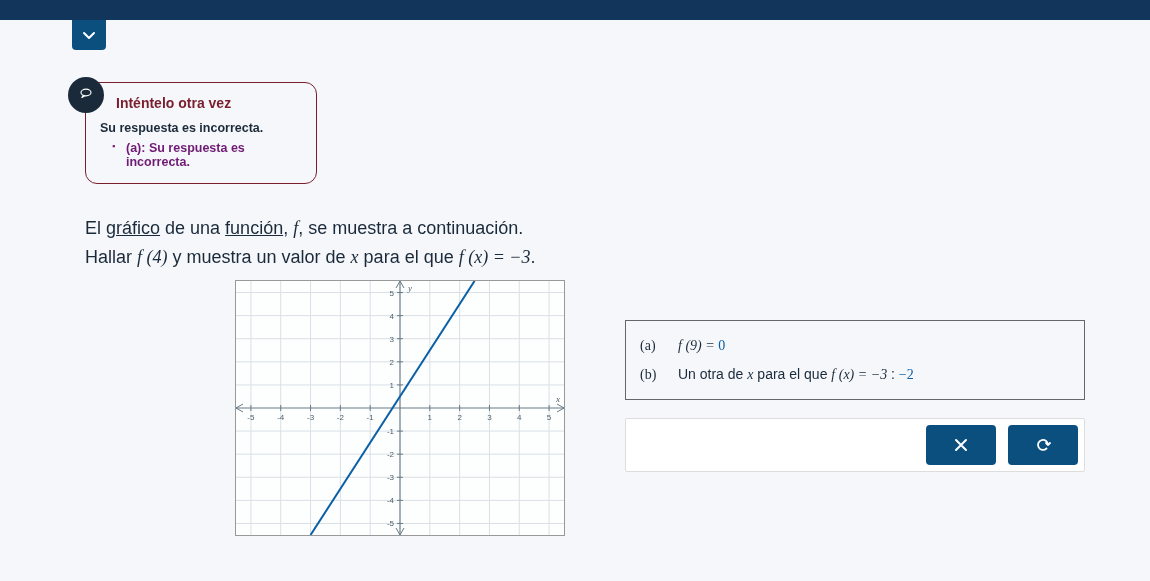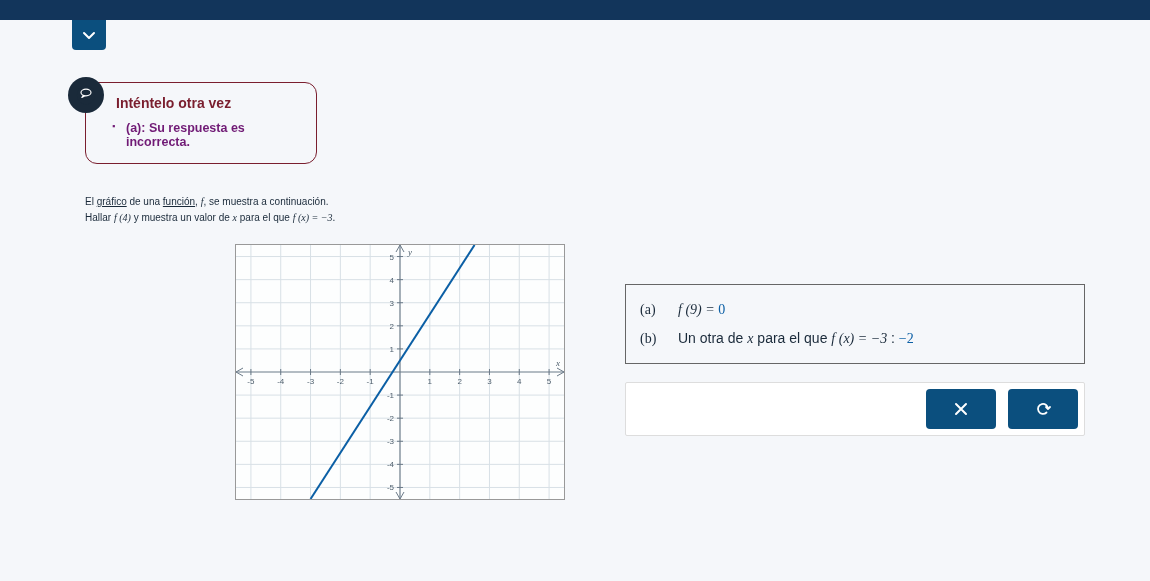--- a/index.html
+++ b/index.html
@@ -74,24 +74,24 @@
     position: relative;
   }
   .feedback-bullet::before {
     content: "▪";
     position: absolute;
     left: 26px;
     top: 0;
     font-size: 9px;
   }
   .problem-text {
-    font-size: 10px;
+    font-size: 18px;
     color: #1a2a3a;
     line-height: 1.6;
-    margin-bottom: 18px;
+    margin-bottom: 8px;
   }
   .underline-link {
     text-decoration: underline;
     color: #1a2a3a;
     cursor: pointer;
   }
   .math-i { font-style: italic; font-family: 'Times New Roman', serif; }
   .work-area {
     display: flex;
     align-items: flex-start;
@@ -158,20 +158,21 @@
 <div class="content">
 
   <div class="feedback-box">
     <div class="feedback-icon">
       <svg width="20" height="20" viewBox="0 0 24 24">
         <circle cx="12" cy="12" r="11" fill="#1a2a3a"></circle>
         <path d="M6 9a6 4 0 1 1 12 0a6 4 0 1 1 -12 0 M9 12 l-2 3 l4 -2" fill="none" stroke="#fff" stroke-width="1.4" stroke-linejoin="round"></path>
       </svg>
     </div>
     <div class="feedback-title">Inténtelo otra vez</div>
+    <div class="feedback-sub">Su respuesta es incorrecta.</div>
     <div class="feedback-bullet">(a): Su respuesta es incorrecta.</div>
   </div>
 
   <div class="problem-text">
     <div>
       <span>El </span><span class="underline-link">gráfico</span><span> de una </span><span class="underline-link">función</span><span>, </span><span class="math-i">f</span><span>, se muestra a continuación.</span>
     </div>
     <div>
       <span>Hallar </span><span class="math-i">f (4)</span><span> y muestra un valor de </span><span class="math-i">x</span><span> para el que </span><span class="math-i">f (x) = −3</span><span>.</span>
     </div>

